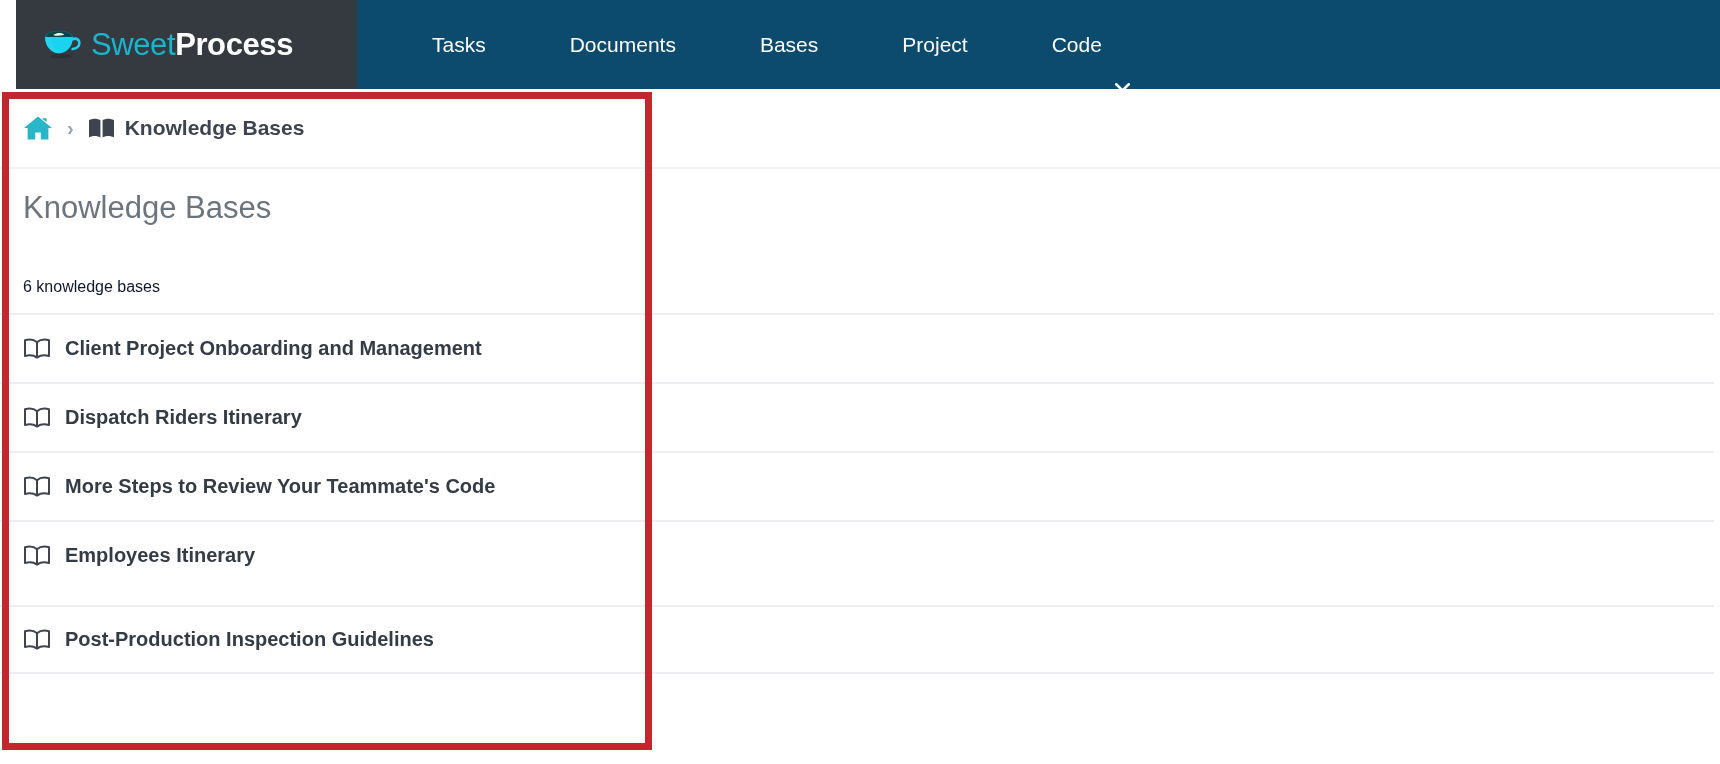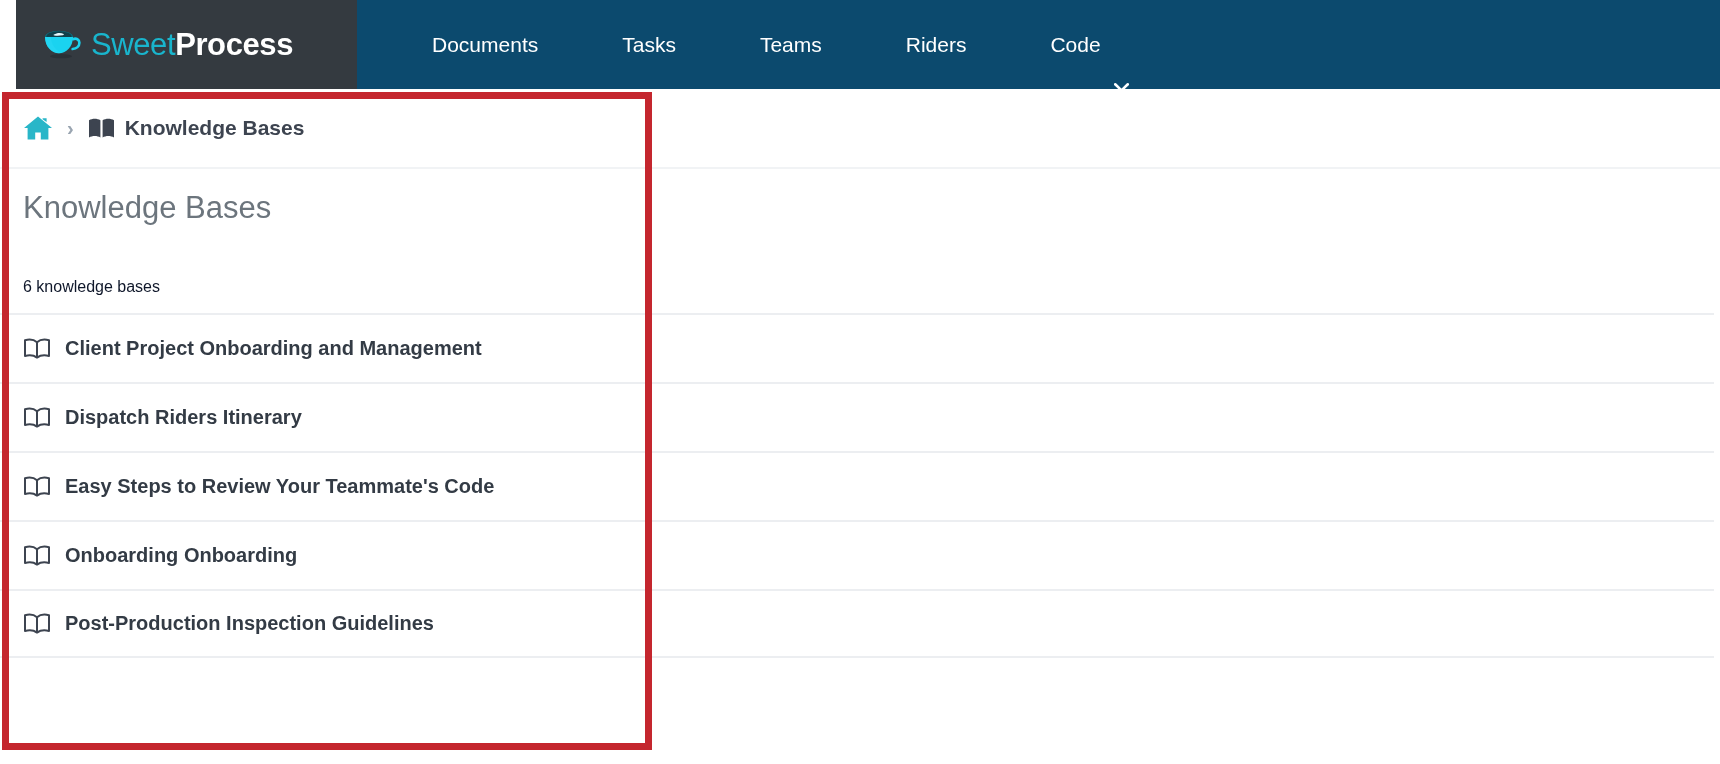--- a/index.html
+++ b/index.html
@@ -131,21 +131,21 @@
   }
   .kb-row {
     height: 69px;
     display: flex;
     align-items: center;
     padding-left: 23px;
     border-top: 2px solid #eceef1;
     background: #ffffff;
     cursor: pointer;
   }
-  .kb-row:last-child { border-bottom: 2px solid #eceef1; }
+  .kb-row:last-child { border-bottom: 2px solid #eceef1; margin-top: 16px; }
   .kb-icon { width: 28px; height: 23px; flex: 0 0 28px; margin-right: 14px; }
   .kb-label {
     font-size: 20px;
     font-weight: 700;
     color: #333b45;
     white-space: nowrap;
   }
 
   
   .annot {
@@ -178,30 +178,30 @@
           <ellipse cx="19" cy="31.2" rx="11" ry="2.1" fill="#2a3036"></ellipse>
         </svg>
       </span>
       <span class="brand-wordmark">
         <span class="wm-sweet">Sweet</span><span class="wm-process">Process</span>
       </span>
     </div>
 
     <div class="navitems">
       <div class="navitem">
+        <span>Tasks</span>
+      </div>
+      <div class="navitem">
         <span>Documents</span>
       </div>
       <div class="navitem">
-        <span>Tasks</span>
-      </div>
-      <div class="navitem">
-        <span>Teams</span>
-      </div>
-      <div class="navitem">
-        <span>Riders</span>
+        <span>Bases</span>
+      </div>
+      <div class="navitem">
+        <span>Project</span>
       </div>
       <div class="navitem">
         <span>Code</span>
         <span class="chev">
           <svg viewBox="0 0 15 9" width="15" height="9" aria-hidden="true">
             <path d="M1.2 1.3 L7.5 7.4 L13.8 1.3" fill="none" stroke="#ffffff" stroke-width="2.6" stroke-linecap="round" stroke-linejoin="round"></path>
           </svg>
         </span>
       </div>
     </div>
@@ -249,31 +249,31 @@
       <span class="kb-label">Dispatch Riders Itinerary</span>
     </div>
 
     <div class="kb-row">
       <span class="kb-icon">
         <svg viewBox="0 0 28 23" width="28" height="23" aria-hidden="true">
           <path d="M14 5.2 C11 2.6 6 2.2 2 3.2 L2 19 C6 18 11 18.4 14 20.6 C17 18.4 22 18 26 19 L26 3.2 C22 2.2 17 2.6 14 5.2 Z" fill="none" stroke="#3d4450" stroke-width="2" stroke-linejoin="round"></path>
           <path d="M14 5.2 L14 20.6" fill="none" stroke="#3d4450" stroke-width="2"></path>
         </svg>
       </span>
-      <span class="kb-label">Easy Steps to Review Your Teammate's Code</span>
-    </div>
-
-    <div class="kb-row">
-      <span class="kb-icon">
-        <svg viewBox="0 0 28 23" width="28" height="23" aria-hidden="true">
-          <path d="M14 5.2 C11 2.6 6 2.2 2 3.2 L2 19 C6 18 11 18.4 14 20.6 C17 18.4 22 18 26 19 L26 3.2 C22 2.2 17 2.6 14 5.2 Z" fill="none" stroke="#3d4450" stroke-width="2" stroke-linejoin="round"></path>
-          <path d="M14 5.2 L14 20.6" fill="none" stroke="#3d4450" stroke-width="2"></path>
-        </svg>
-      </span>
-      <span class="kb-label">Onboarding Onboarding</span>
+      <span class="kb-label">More Steps to Review Your Teammate's Code</span>
+    </div>
+
+    <div class="kb-row">
+      <span class="kb-icon">
+        <svg viewBox="0 0 28 23" width="28" height="23" aria-hidden="true">
+          <path d="M14 5.2 C11 2.6 6 2.2 2 3.2 L2 19 C6 18 11 18.4 14 20.6 C17 18.4 22 18 26 19 L26 3.2 C22 2.2 17 2.6 14 5.2 Z" fill="none" stroke="#3d4450" stroke-width="2" stroke-linejoin="round"></path>
+          <path d="M14 5.2 L14 20.6" fill="none" stroke="#3d4450" stroke-width="2"></path>
+        </svg>
+      </span>
+      <span class="kb-label">Employees Itinerary</span>
     </div>
 
 
     <div class="kb-row">
       <span class="kb-icon">
         <svg viewBox="0 0 28 23" width="28" height="23" aria-hidden="true">
           <path d="M14 5.2 C11 2.6 6 2.2 2 3.2 L2 19 C6 18 11 18.4 14 20.6 C17 18.4 22 18 26 19 L26 3.2 C22 2.2 17 2.6 14 5.2 Z" fill="none" stroke="#3d4450" stroke-width="2" stroke-linejoin="round"></path>
           <path d="M14 5.2 L14 20.6" fill="none" stroke="#3d4450" stroke-width="2"></path>
         </svg>
       </span>

